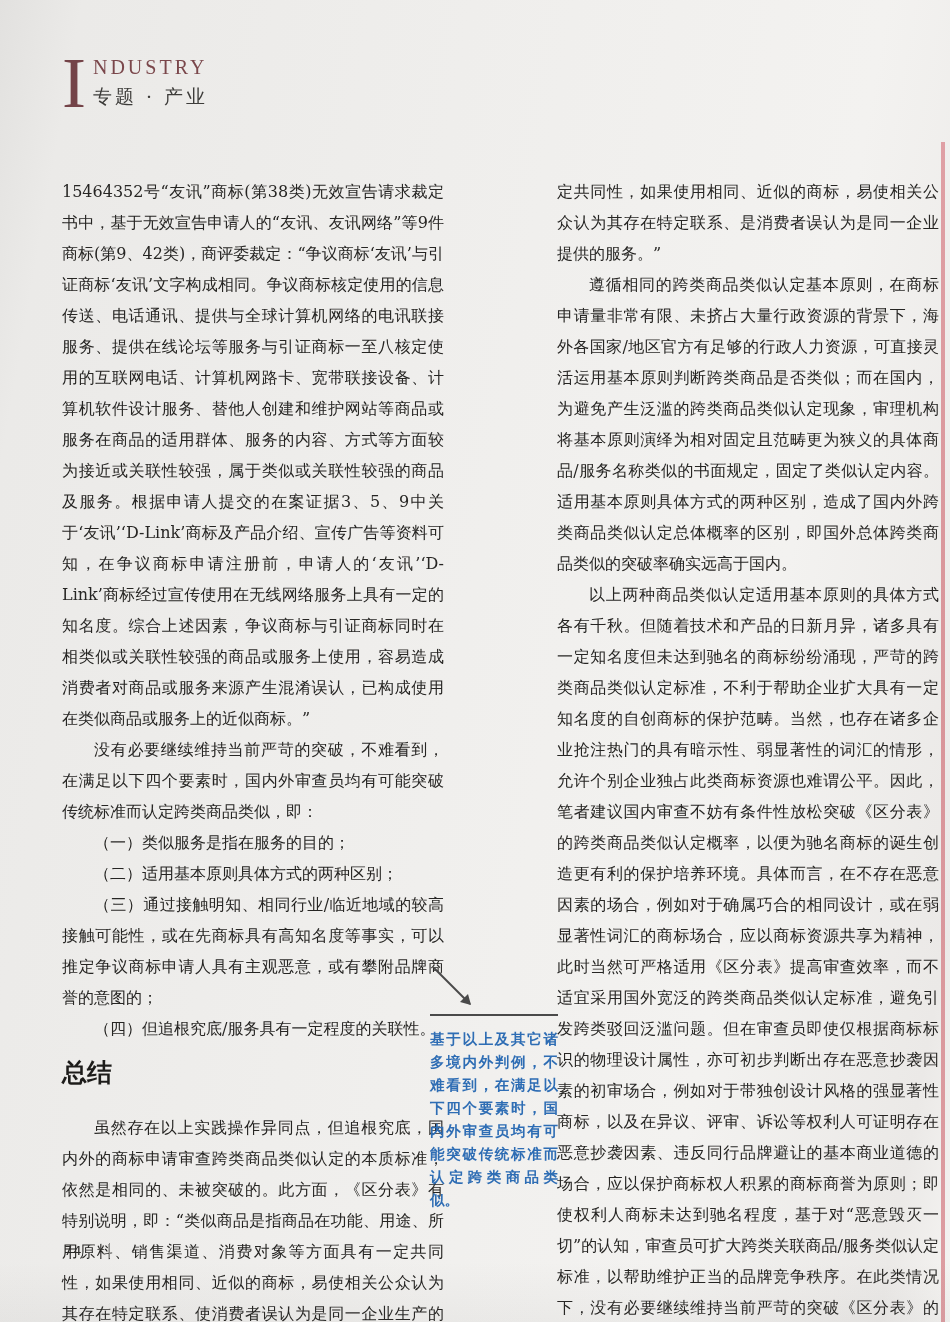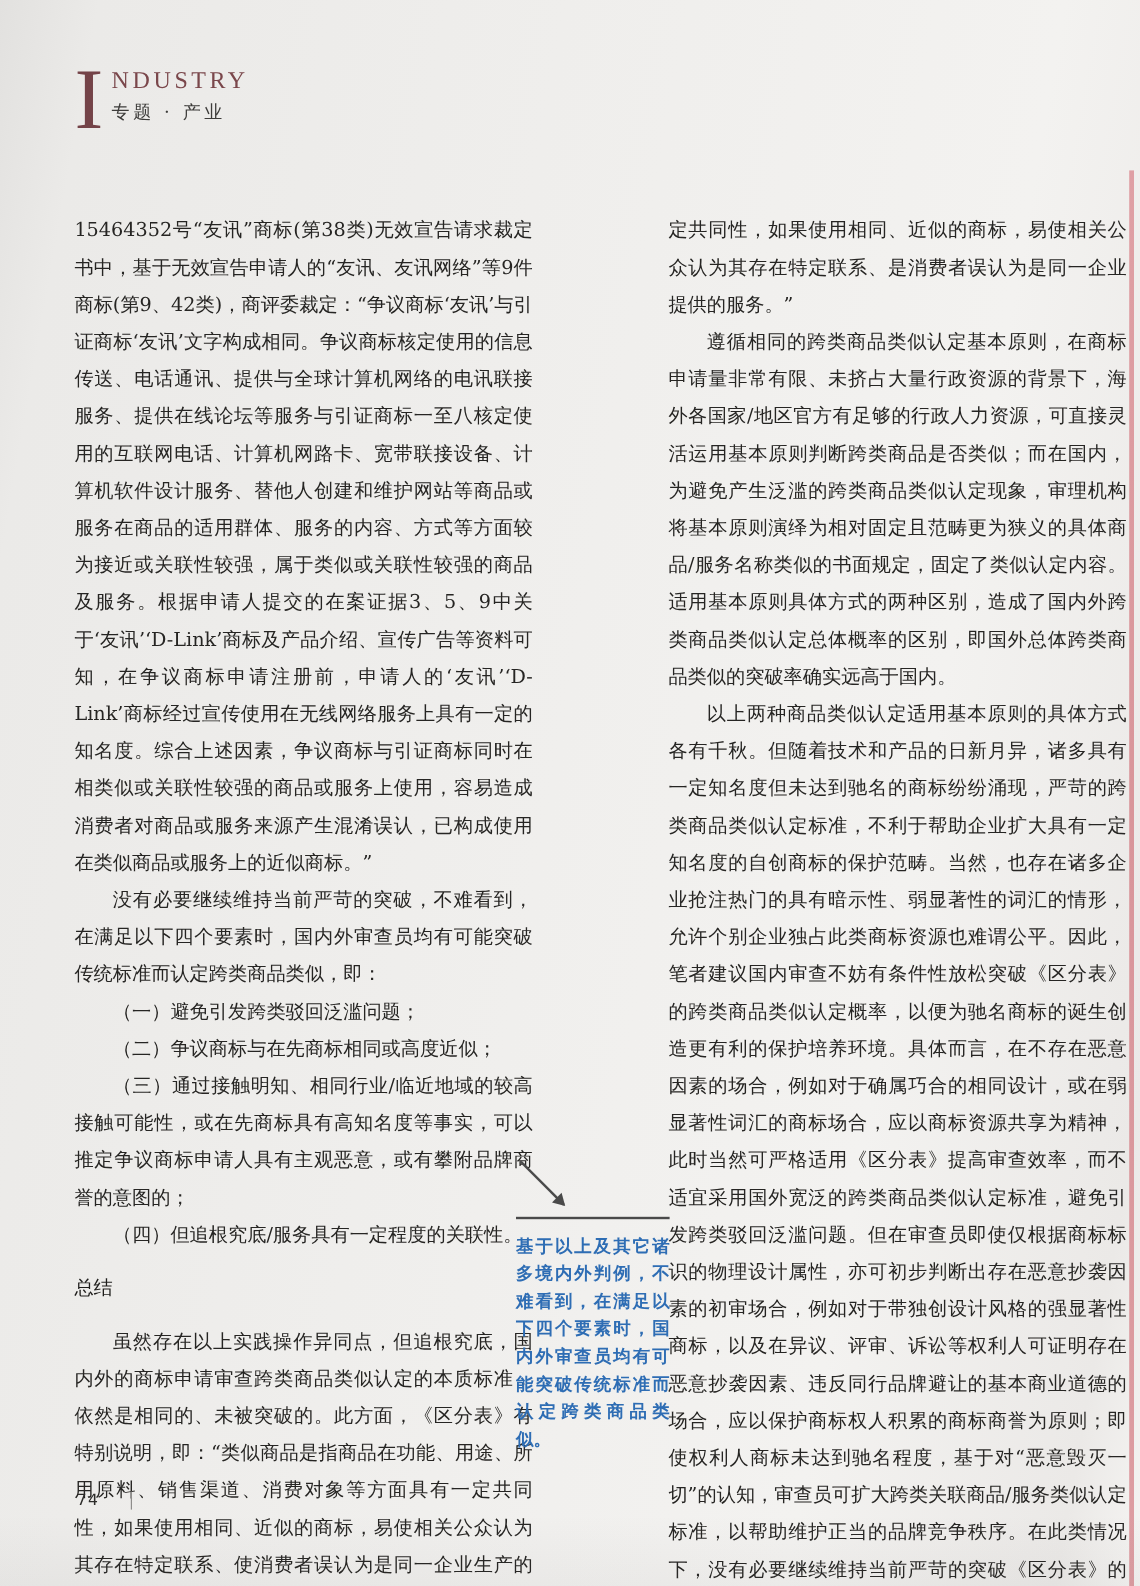--- a/index.html
+++ b/index.html
@@ -22,36 +22,36 @@
     font-family:"Liberation Serif","DejaVu Serif",serif;
     font-size:72px;line-height:70px;font-weight:400;
     color:#744348;margin-right:7px;
   }
   .logo-text{padding-top:8px;}
   .logo-rest{
     font-family:"Liberation Serif","DejaVu Serif",serif;
     font-size:20px;letter-spacing:3px;color:#7a474b;font-weight:500;
   }
   .logo-sub{
-    margin-top:5px;font-size:15px;letter-spacing:3px;color:#3d3c3a;
+    margin-top:5px;font-size:19px;letter-spacing:3px;color:#3d3c3a;
   }
   
   .col{
     position:absolute;top:176px;width:382px;
     font-size:16px;line-height:31px;color:#262523;
     text-align:justify;
   }
   .col-left{left:62px;}
   .col-right{left:557px;}
   .col p{margin:0;}
   .indent{text-indent:2em;}
   .summary-heading{
     font-family:"DejaVu Sans","Liberation Sans",sans-serif;
-    font-size:16px;font-weight:normal;color:#1d1c1a;
-    margin:16px 0 16px 0;line-height:26px;
+    font-size:25px;font-weight:bold;color:#1d1c1a;
+    margin:16px 0 26px 0;line-height:26px;
   }
   
   .pullquote{position:absolute;left:430px;top:964px;width:128px;}
   .pq-arrow{height:50px;}
   .pq-rule{border-top:2px solid #4a4a4a;margin:0 0 12px 0;}
   .pq-text{
     margin:0;
     font-family:"DejaVu Sans","Liberation Sans",sans-serif;
     font-size:14.5px;line-height:23px;font-weight:bold;
     color:#2e6db4;text-align:justify;
@@ -80,22 +80,22 @@
     <span class="logo-i">I</span>
     <div class="logo-text">
       <div class="logo-rest">NDUSTRY</div>
       <div class="logo-sub">专题 · 产业</div>
     </div>
   </header>
 
   <section class="col col-left">
     <p class="body-text">15464352号“友讯”商标(第38类)无效宣告请求裁定书中，基于无效宣告申请人的“友讯、友讯网络”等9件商标(第9、42类)，商评委裁定：“争议商标‘友讯’与引证商标‘友讯’文字构成相同。争议商标核定使用的信息传送、电话通讯、提供与全球计算机网络的电讯联接服务、提供在线论坛等服务与引证商标一至八核定使用的互联网电话、计算机网路卡、宽带联接设备、计算机软件设计服务、替他人创建和维护网站等商品或服务在商品的适用群体、服务的内容、方式等方面较为接近或关联性较强，属于类似或关联性较强的商品及服务。根据申请人提交的在案证据3、5、9中关于‘友讯’‘D-Link’商标及产品介绍、宣传广告等资料可知，在争议商标申请注册前，申请人的‘友讯’‘D-Link’商标经过宣传使用在无线网络服务上具有一定的知名度。综合上述因素，争议商标与引证商标同时在相类似或关联性较强的商品或服务上使用，容易造成消费者对商品或服务来源产生混淆误认，已构成使用在类似商品或服务上的近似商标。”</p>
     <p class="body-text indent">没有必要继续维持当前严苛的突破，不难看到，在满足以下四个要素时，国内外审查员均有可能突破传统标准而认定跨类商品类似，即：</p>
-    <p class="body-text indent">（一）避免引发跨类驳回泛滥问题；</p>
-    <p class="body-text indent">（二）争议商标与在先商标相同或高度近似；</p>
+    <p class="body-text indent">（一）类似服务是指在服务的目的；</p>
+    <p class="body-text indent">（二）适用基本原则具体方式的两种区别；</p>
     <p class="body-text indent">（三）通过接触明知、相同行业/临近地域的较高接触可能性，或在先商标具有高知名度等事实，可以推定争议商标申请人具有主观恶意，或有攀附品牌商誉的意图的；</p>
     <p class="body-text indent">（四）但追根究底/服务具有一定程度的关联性。</p>
     <h2 class="summary-heading">总结</h2>
     <p class="body-text indent">虽然存在以上实践操作异同点，但追根究底，国内外的商标申请审查跨类商品类似认定的本质标准，依然是相同的、未被突破的。此方面，《区分表》有特别说明，即：“类似商品是指商品在功能、用途、所用原料、销售渠道、消费对象等方面具有一定共同性，如果使用相同、近似的商标，易使相关公众认为其存在特定联系、使消费者误认为是同一企业生产的商品。类似服务是指在服务的目的、内容、方式、对象、场所等方面具有一</p>
   </section>
 
   <section class="col col-right">
     <p class="body-text">定共同性，如果使用相同、近似的商标，易使相关公众认为其存在特定联系、是消费者误认为是同一企业提供的服务。”</p>
     <p class="body-text indent">遵循相同的跨类商品类似认定基本原则，在商标申请量非常有限、未挤占大量行政资源的背景下，海外各国家/地区官方有足够的行政人力资源，可直接灵活运用基本原则判断跨类商品是否类似；而在国内，为避免产生泛滥的跨类商品类似认定现象，审理机构将基本原则演绎为相对固定且范畴更为狭义的具体商品/服务名称类似的书面规定，固定了类似认定内容。适用基本原则具体方式的两种区别，造成了国内外跨类商品类似认定总体概率的区别，即国外总体跨类商品类似的突破率确实远高于国内。</p>
     <p class="body-text indent"><span>以上两种商品类似认定适用基本原则的具体方式各有千秋。但随着技术和产品的日新月异，诸多具有一定知名度但未达到驰名的商标纷纷涌现，严苛的跨类商品类似认定标准，不利于帮助企业扩大具有一定知名度的自创商标的保护范畴。当然，也存在诸多企业抢注热门的具有暗示性、弱显著性的词汇的情形，允许个别企业独占此类商标资源也难谓公平。因此，笔者建议国内审查不妨有条件性放松突破《区分表》的跨类商品类似认定概率，以便为驰名商标的诞生创造更有利的保护培养环境。具体而言，在不存在恶意因素的场合，例如对于确属巧合的相同设计，或在弱显著性词汇的商标场合，应以商标资源共享为精神，此时当然可严格适用《区分表》提高审查效率，而不适宜采用国外宽泛的跨类商品类似认定标准，避免引发跨类驳回泛滥问题。但在审查员即使仅根据商标标识的物理设计属性，亦可初步判断出存在恶意抄袭因素的初审场合，例如对于带独创设计风格的强显著性商标，以及在异议、评审、诉讼等权利人可证明存在恶意抄袭因素、违反同行品牌避让的基本商业道德的场合，应以保护商标权人积累的商标商誉为原则；即使权利人商标未达到驰名程度，基于对“恶意毁灭一切”的认知，审查员可扩大跨类关联商品/服务类似认定标准，以帮助维护正当的品牌竞争秩序。在此类情况下，没有必要继续维持当前严苛的突破《区分表》的跨类商品类似认定实践。</span></p>

